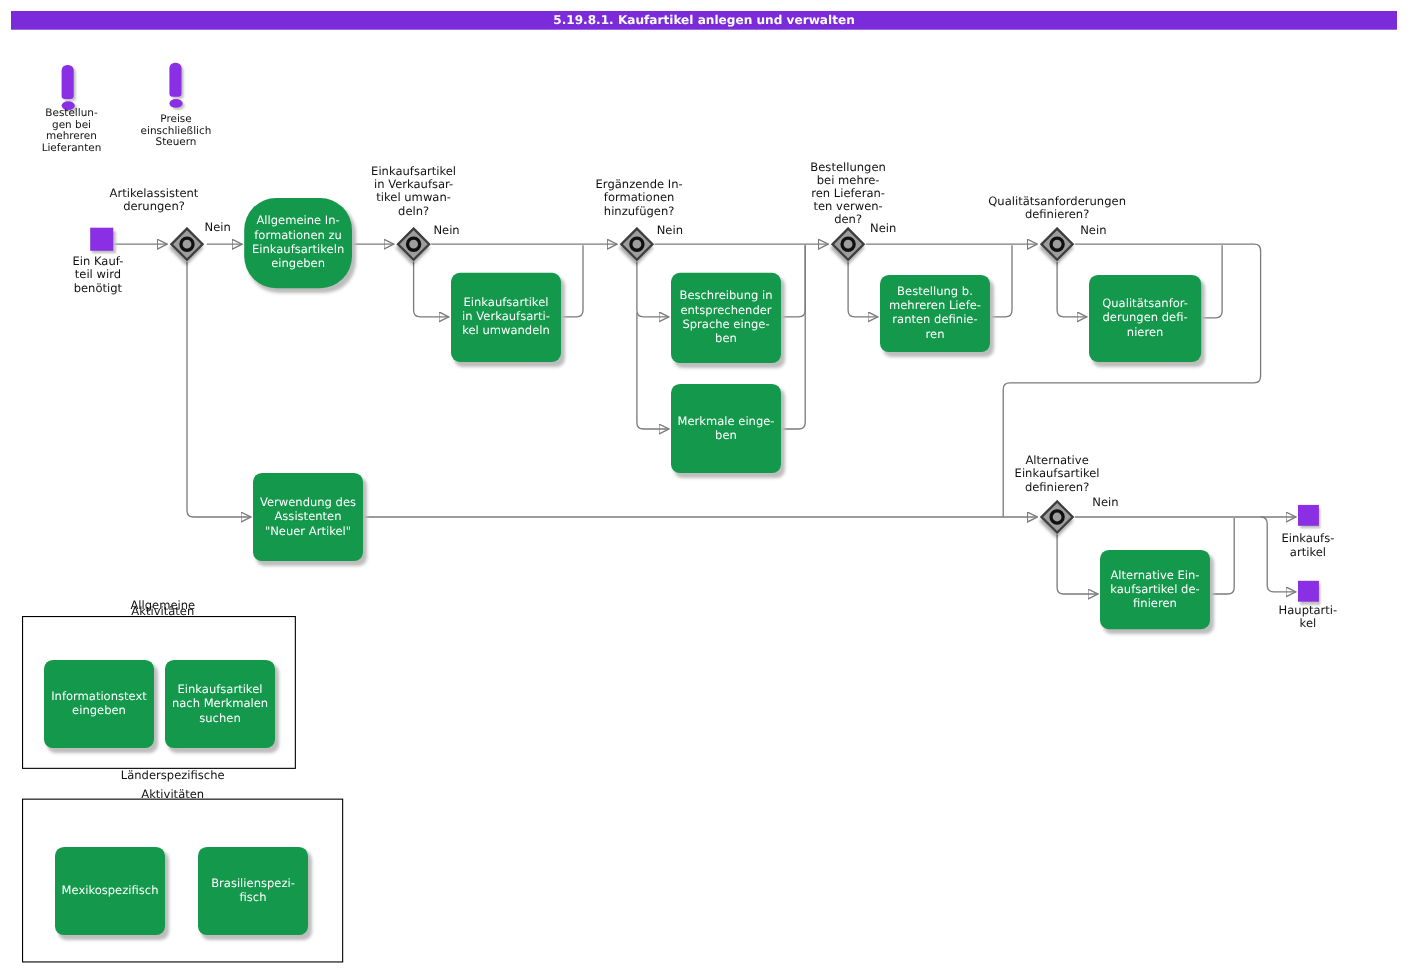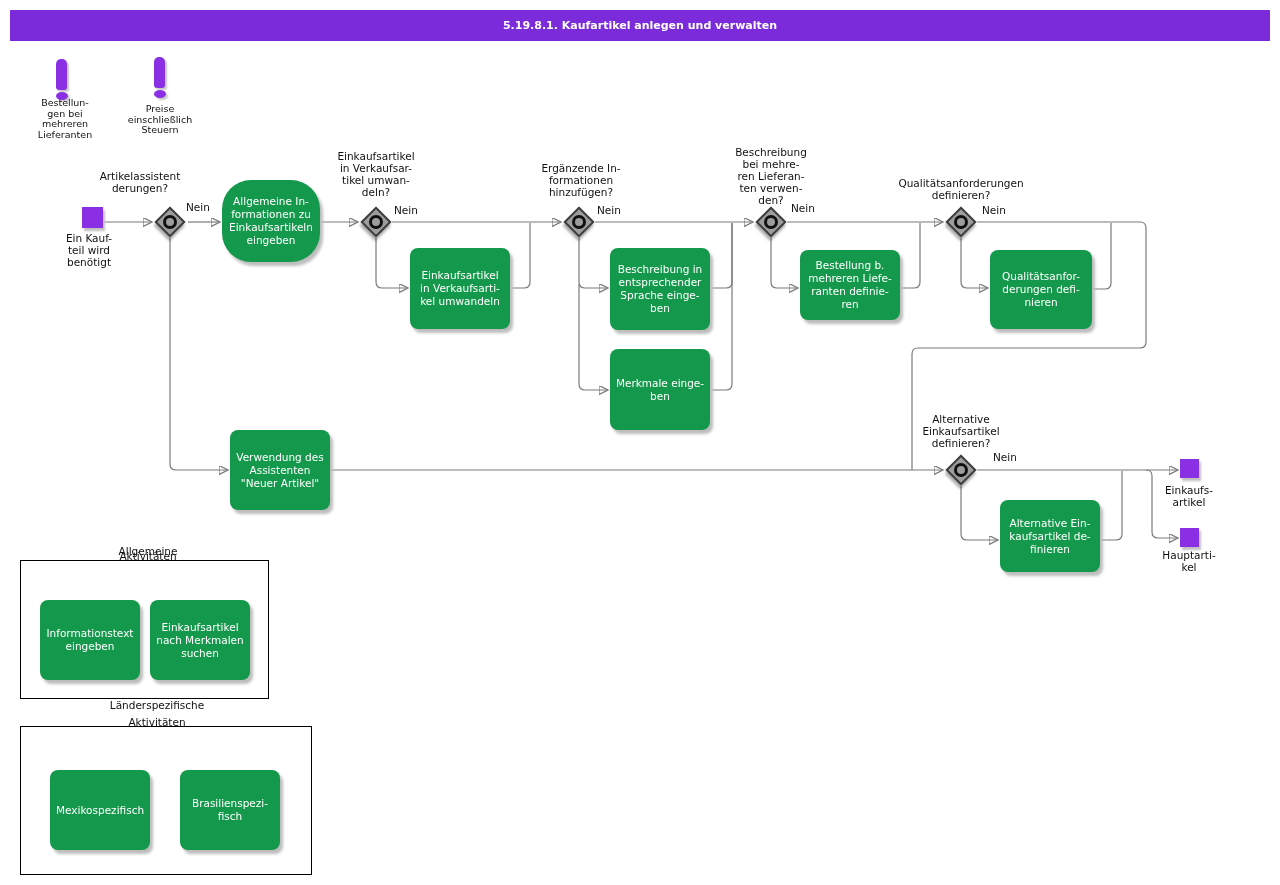--- a/index.html
+++ b/index.html
@@ -1,21 +1,21 @@
 <!DOCTYPE html>
 <html><head>
 <meta charset="utf-8">
 <style>
   html,body{margin:0;padding:0;background:#ffffff;}
   #canvas{
     position:relative;width:1280px;height:885px;background:#ffffff;overflow:hidden;
     font-family:"DejaVu Sans","Liberation Sans",sans-serif;color:#111;
   }
   .titlebar{
-    position:absolute;left:10px;top:10px;width:1260px;height:31px;
+    position:absolute;left:10px;top:10px;width:1260px;height:17px;
     background:#7b2bd9;display:flex;align-items:center;justify-content:center;
     color:#ffffff;font-size:11px;font-weight:bold;
   }
   .lbl{
     position:absolute;text-align:center;font-size:10.5px;line-height:12px;
     white-space:pre;color:#111;
   }
   .lbl.small{font-size:9.5px;line-height:10.5px;}
   .nein{position:absolute;font-size:10.5px;color:#111;white-space:pre;}
   .task{
@@ -154,21 +154,21 @@
     <span>Beschreibung in
 entsprechender
 Sprache einge-
 ben</span>
   </div>
   <div class="task" style="left:610px;top:349px;width:100px;height:81px;">
     <span>Merkmale einge-
 ben</span>
   </div>
 
-  <div class="lbl" style="left:716px;top:146px;width:110px;">Beschreibung
+  <div class="lbl" style="left:716px;top:146px;width:110px;">Bestellungen
 bei mehre-
 ren Lieferan-
 ten verwen-
 den?</div>
   <div class="nein" style="left:791px;top:202px;">Nein</div>
   <div class="diamond" style="left:755px;top:206px;">
     <div class="rot"></div>
     <div class="ring"></div>
   </div>
 

